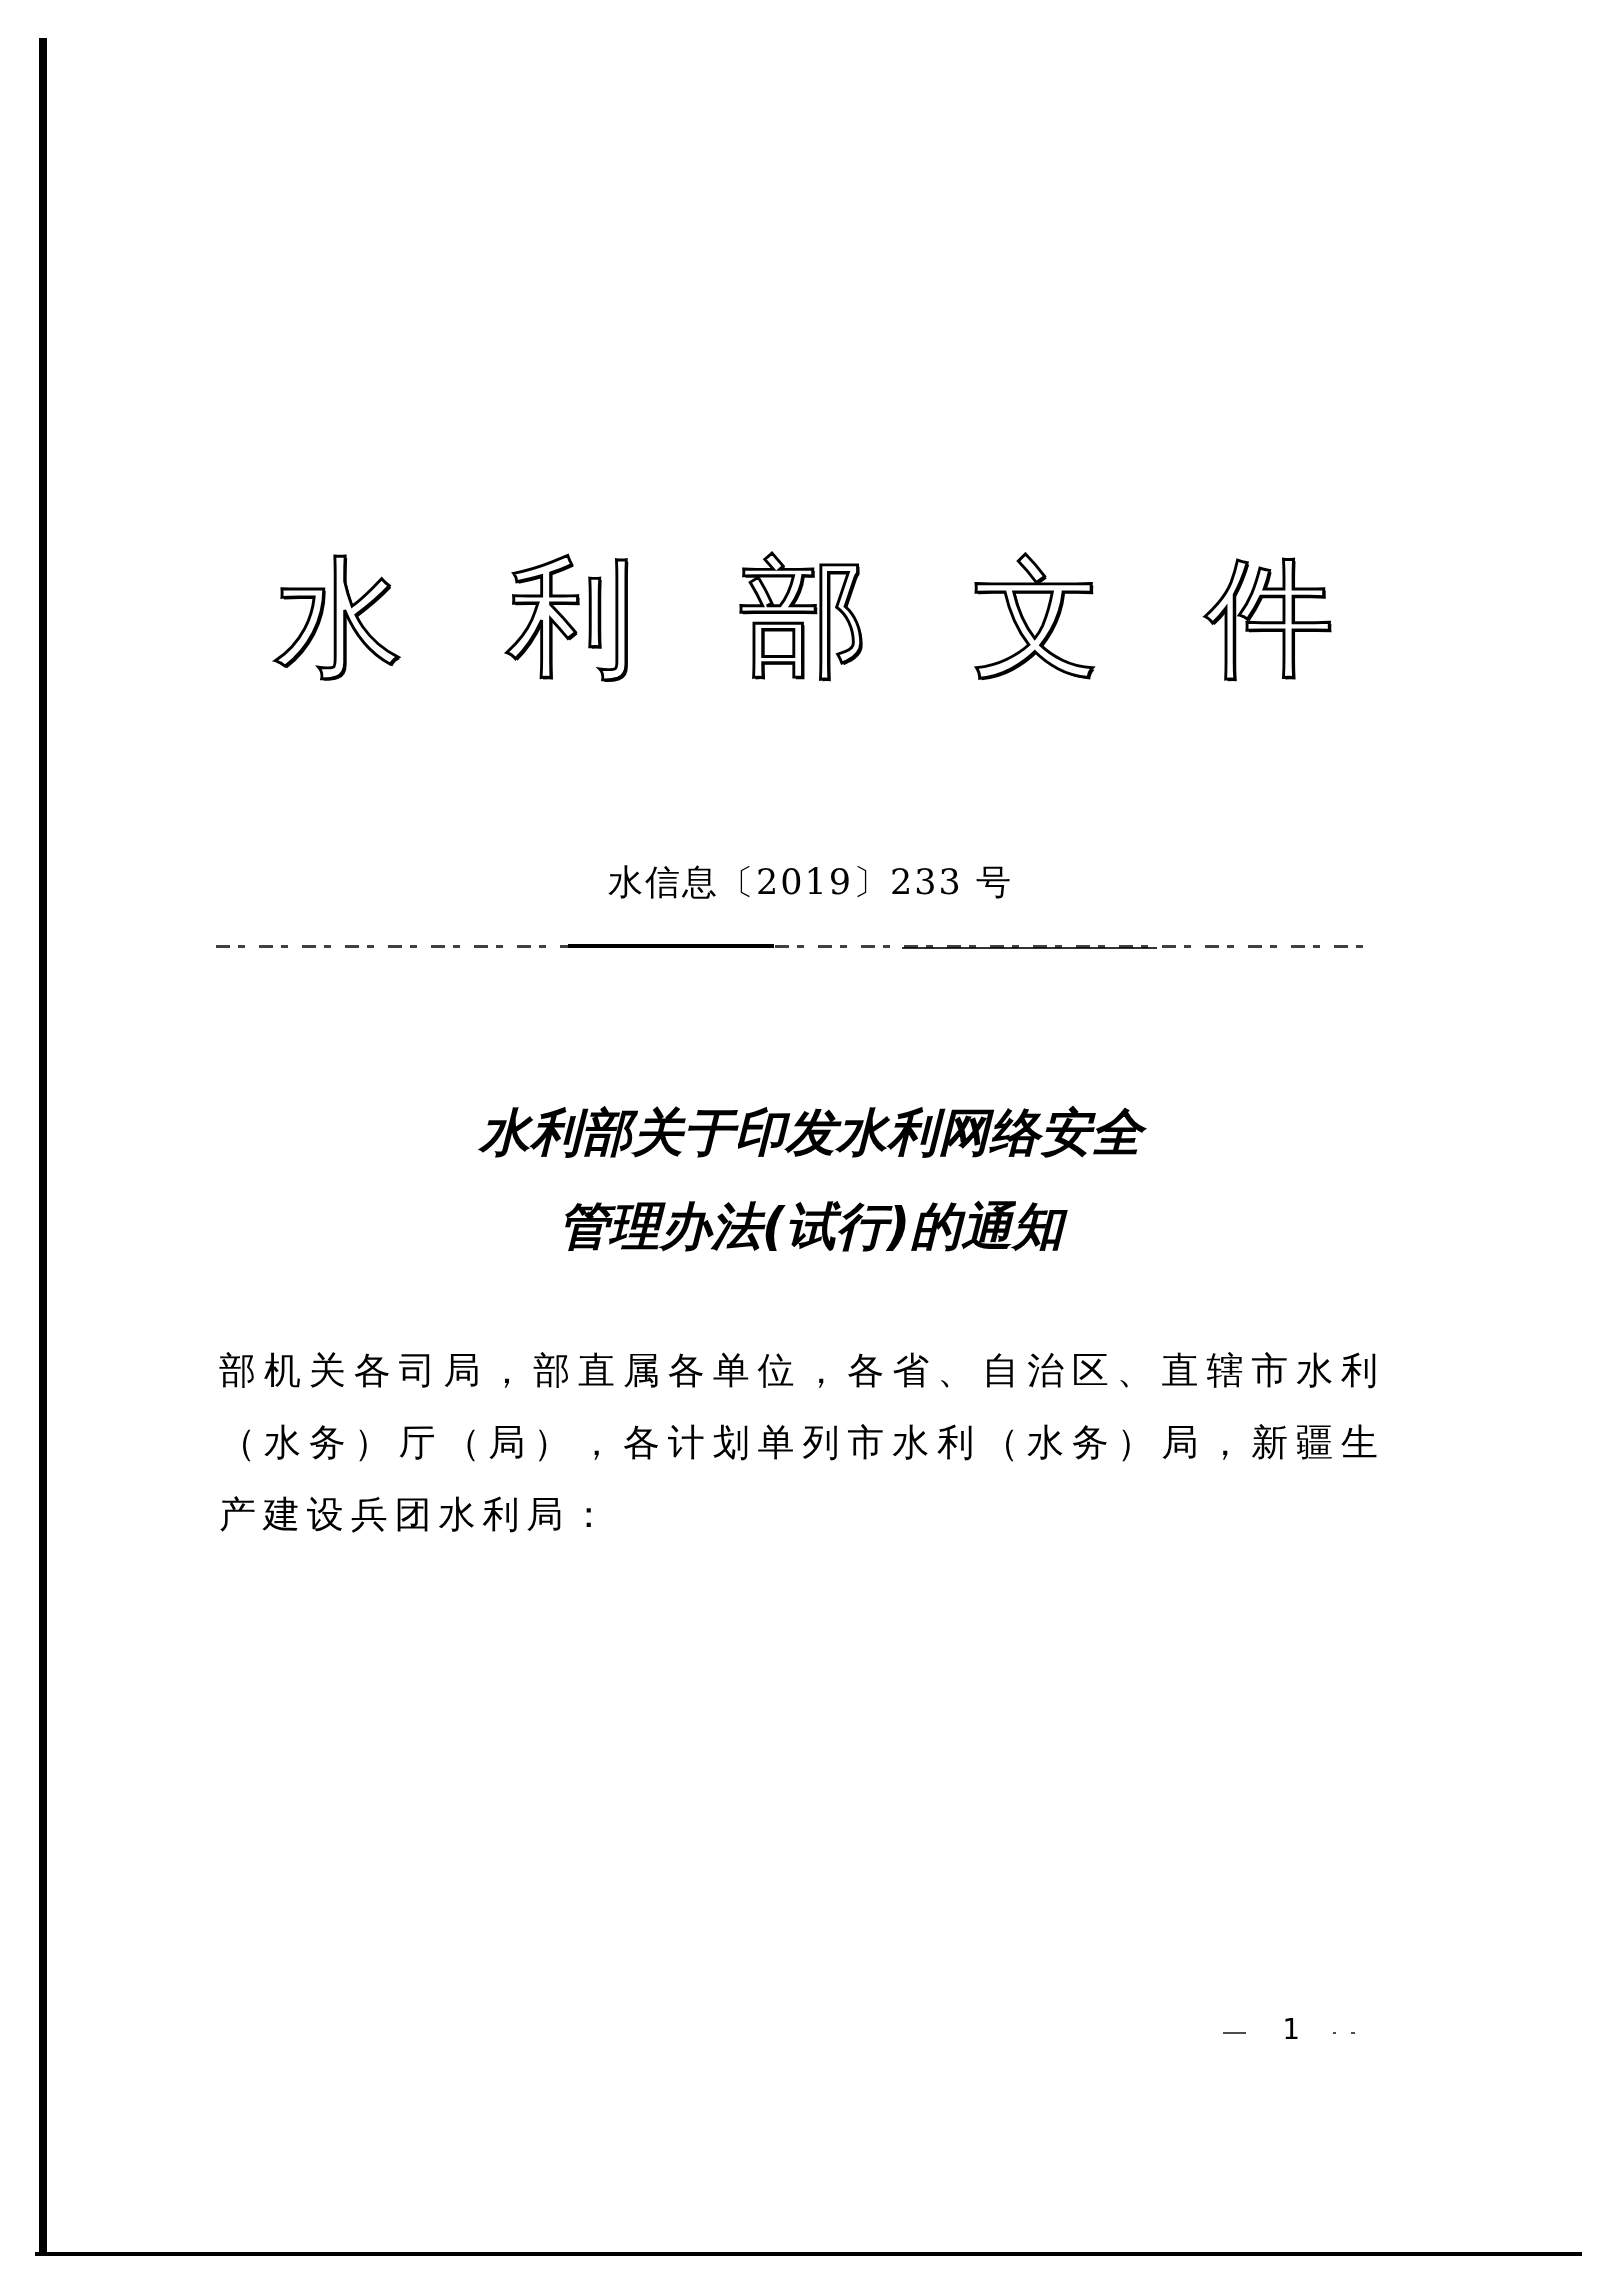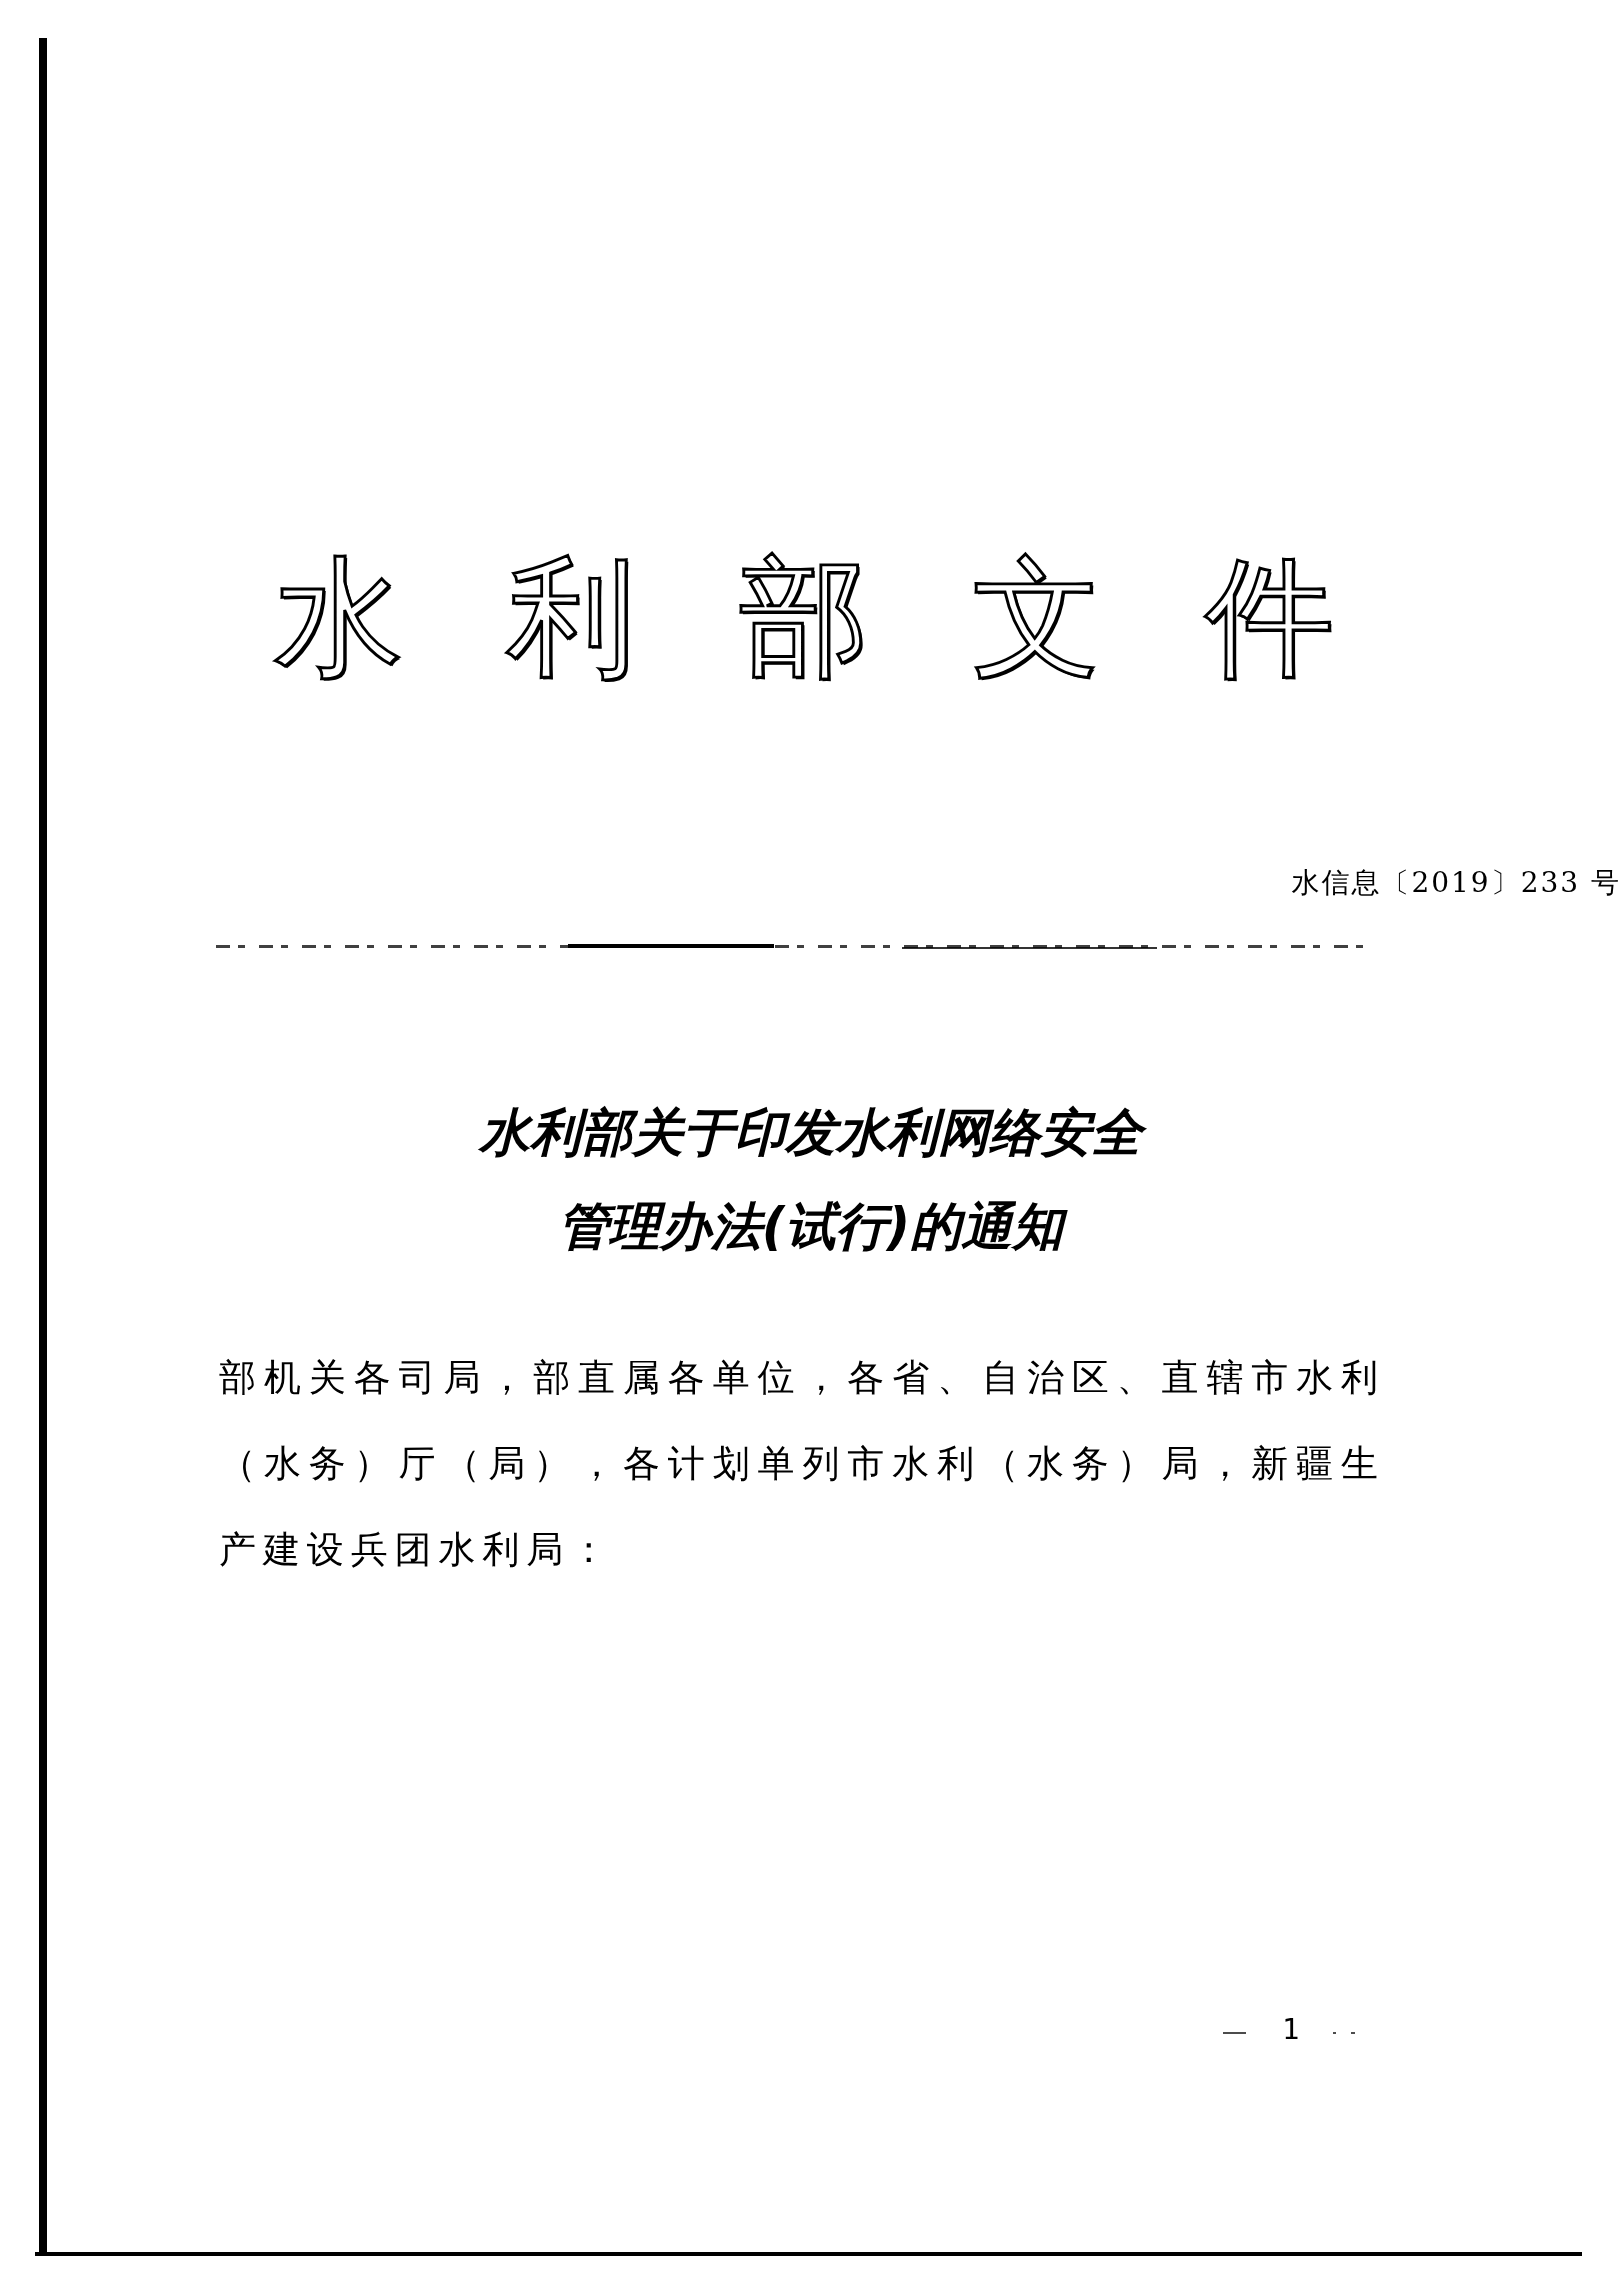--- a/index.html
+++ b/index.html
@@ -64,22 +64,22 @@
         2px 2px 0 #000;
       font-weight: normal;
     }
 
     
     .doc-number {
       position: absolute;
       top: 861px;
       left: 0;
       width: 1621px;
-      text-align: right;
-      font-size: 28px;
+      text-align: center;
+      font-size: 35px;
       line-height: 43px;
       letter-spacing: 2px;
     }
 
     
     .separator {
       position: absolute;
       top: 945px;
       left: 216px;
       width: 1152px;
@@ -123,21 +123,21 @@
     .title div { white-space: nowrap; font-style: italic; }
 
     
     .body-text {
       position: absolute;
       top: 1335px;
       left: 219px;
       width: 1166px;
       font-family: "DejaVu Serif", "Liberation Serif", serif;
       font-size: 37px;
-      line-height: 86px;
+      line-height: 72px;
       letter-spacing: 6.9px;
       text-align: justify;
     }
     .body-text p {
       margin: 0;
     }
     .body-text .addressee {
       text-indent: 0;
     }
     .body-text .para {

